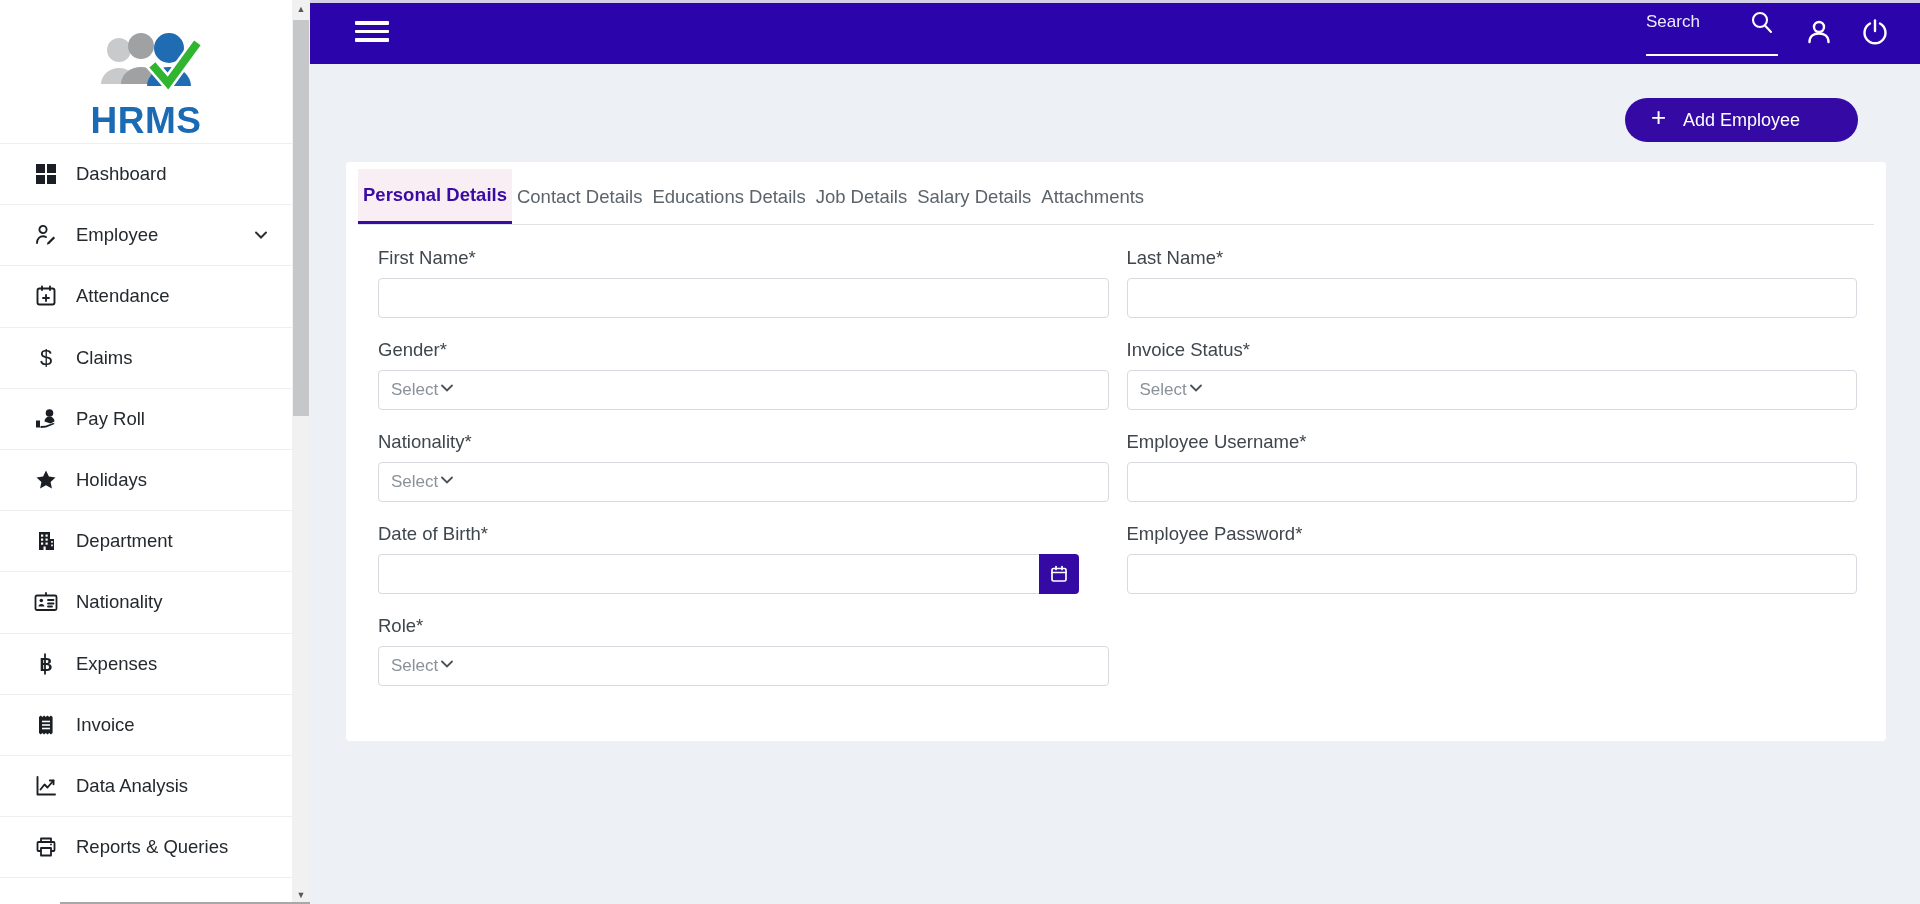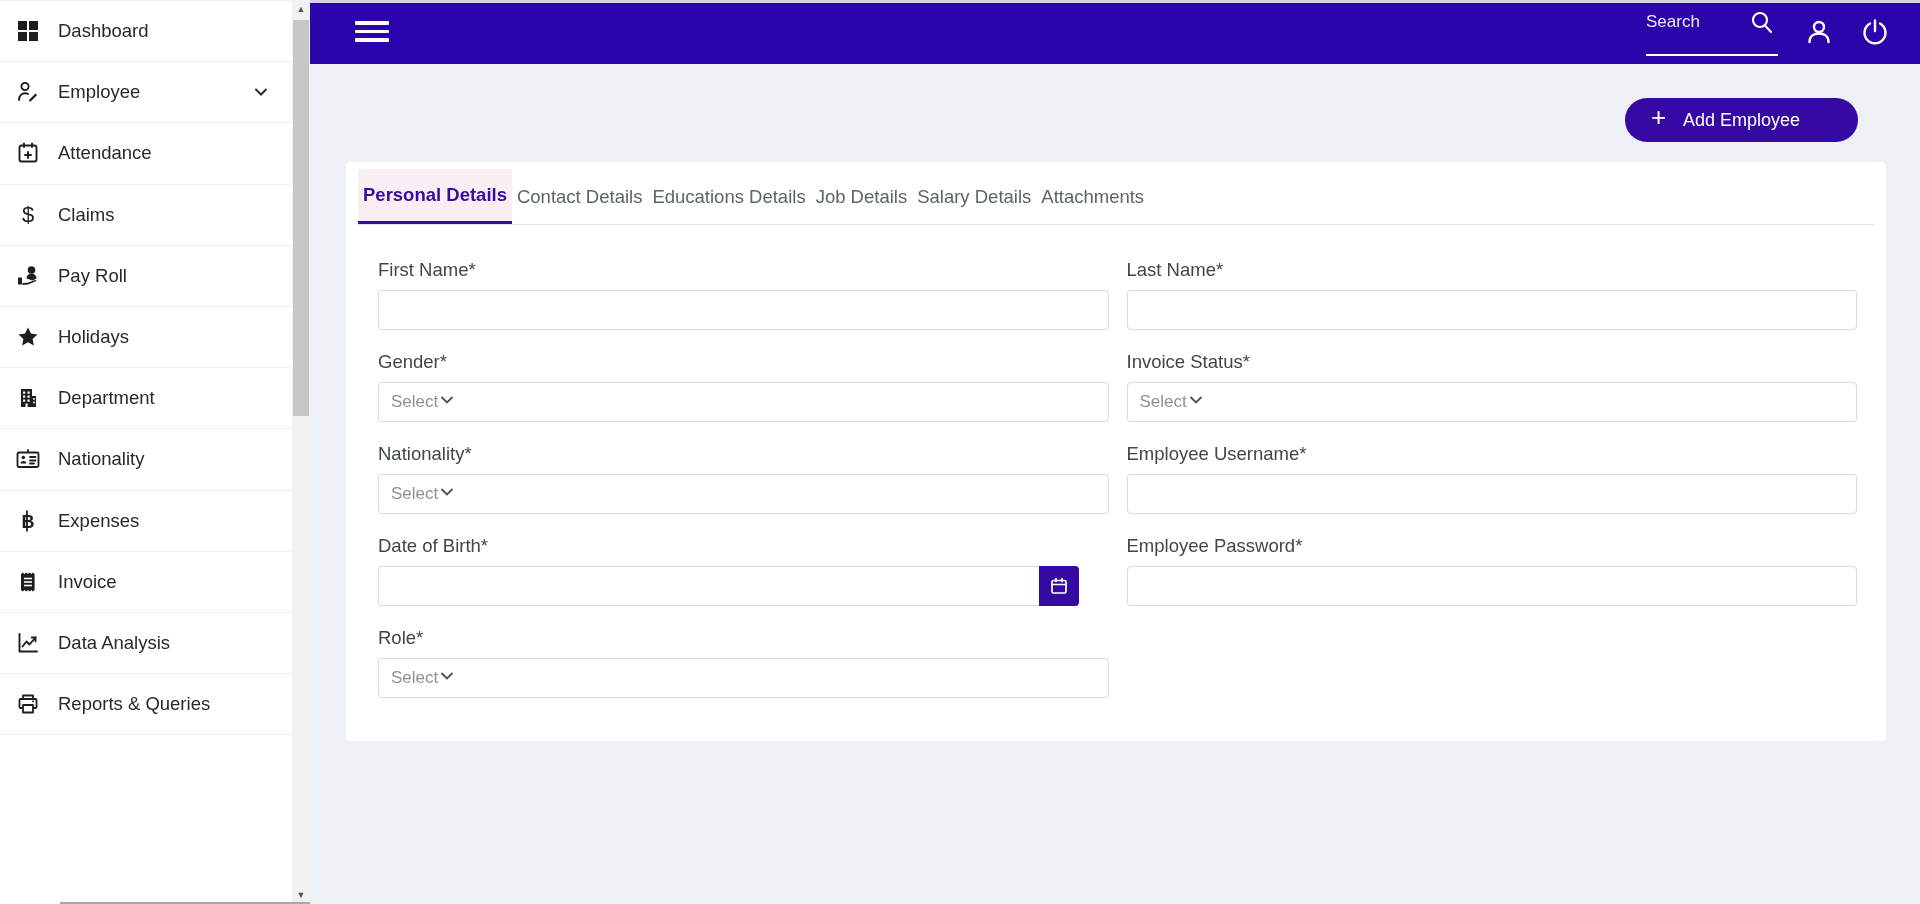--- a/index.html
+++ b/index.html
@@ -14,21 +14,21 @@
   
   .sidebar {
     position:absolute; left:0; top:0; width:310px; height:904px;
     background:#fff; z-index:3; overflow:hidden;
   }
   .sidebar-inner { width:292px; }
   .logo-wrap { height:143px; display:flex; flex-direction:column; align-items:center; justify-content:flex-start; padding-top:26px; }
   .logo-text { font-size:37px; font-weight:700; color:#1A6BB4; letter-spacing:.5px; margin-top:-6px; line-height:1; }
   .nav-item {
     height:61.2px; display:flex; align-items:center;
-    padding-left:14px; border-top:1px solid #ECEEF1; cursor:pointer;
+    padding-left:32px; border-top:1px solid #ECEEF1; cursor:pointer;
     background:#fff;
   }
   .nav-icon { width:27px; height:27px; margin-right:17px; display:flex; align-items:center; justify-content:center; flex:none; }
   .nav-label { font-size:18.5px; color:#24292E; white-space:nowrap; }
   .nav-chevron { margin-left:auto; margin-right:22px; display:flex; }
   .nav-item.partial { height:27px; align-items:flex-start; overflow:hidden; }
   .nav-item.partial .nav-icon { margin-top:18px; }
 
   
   .v-scrollbar { position:absolute; right:0; top:0; width:18px; height:904px; background:#F1F1F2; }
@@ -62,21 +62,21 @@
     font-size:18px; font-family:"Liberation Sans",sans-serif; cursor:pointer;
     display:flex; align-items:center; justify-content:center;
   }
   .add-btn .plus { position:absolute; left:26px; font-size:26px; font-weight:300; line-height:1; top:6px; }
 
   .card { position:absolute; left:36px; top:98px; width:1540px; height:579px; background:#fff; border-radius:4px; }
   .tabs { display:flex; margin:7px 12px 0 12px; border-bottom:1px solid #E0E2E5; height:56px; }
   .tab { padding:0 5px; display:flex; align-items:center; font-size:18.5px; color:#5C646B; cursor:pointer; white-space:nowrap; }
   .tab.active { background:#F8EEF3; color:#3A0BA3; font-weight:700; border-bottom:3px solid #3A0BA3; }
 
-  .form { position:absolute; left:32px; right:29px; top:85px; display:grid; grid-template-columns:1fr 1fr; column-gap:18px;margin-top:12px; }
+  .form { position:absolute; left:32px; right:29px; top:85px; display:grid; grid-template-columns:1fr 1fr; column-gap:18px; }
   .field { margin-bottom:21px; }
   .field label { display:block; font-size:18.5px; color:#3F464D; margin-bottom:9px; }
   .field input[type=text], .field input[type=password] {
     width:100%; height:40px; border:1px solid #D7DADE; border-radius:4px;
     padding:0 12px; font-size:17px; font-family:"Liberation Sans",sans-serif; color:#23272C; outline:none; background:#fff;
   }
   .select-box {
     width:100%; height:40px; border:1px solid #D7DADE; border-radius:4px;
     display:flex; align-items:center; justify-content:flex-start;
     padding:0 14px 0 12px; cursor:pointer; background:#fff;
@@ -84,20 +84,41 @@
   .select-box .ph { font-size:17px; color:#8A9199; }
   .dob-wrap { display:flex; width:calc(100% - 30px); }
   .dob-wrap input { border-radius:4px 0 0 4px !important; border-right:none !important; flex:1; }
   .cal-btn { width:40px; height:40px; flex:none; background:#3409A4; border:none; border-radius:0 4px 4px 0; cursor:pointer; display:flex; align-items:center; justify-content:center; }
 </style>
 </head>
 <body>
 
 <aside class="sidebar">
   <div class="sidebar-inner">
+    <div class="logo-wrap">
+      <span>
+        <svg width="150" height="78" viewBox="0 0 150 78">
+          <g fill="#C9CACB">
+              <circle cx="48" cy="24" r="12"></circle>
+              <path d="M30 58 a18 16 0 0 1 36 0 z"></path>
+            </g>
+          <g fill="#9FA1A3">
+              <circle cx="70" cy="20" r="13"></circle>
+              <path d="M50 58 a20 17 0 0 1 40 0 z"></path>
+            </g>
+          <g fill="#1F6CB2">
+              <circle cx="98" cy="22" r="15"></circle>
+              <path d="M76 60 a22 19 0 0 1 44 0 z"></path>
+            </g>
+          <polyline points="84,42 97,57 124,20" fill="none" stroke="#fff" stroke-width="13" stroke-linecap="square"></polyline>
+          <polyline points="84,42 97,57 124,20" fill="none" stroke="#2FB52F" stroke-width="8" stroke-linecap="square"></polyline>
+        </svg>
+      </span>
+      <div class="logo-text">HRMS</div>
+    </div>
 
     <nav>
       <div class="nav-item">
         <span class="nav-icon">
           <svg width="22" height="22" viewBox="0 0 22 22" fill="#1B1F23">
               <rect x="1" y="1" width="9" height="9"></rect>
               <rect x="12" y="1" width="9" height="9"></rect>
               <rect x="1" y="12" width="9" height="9"></rect>
               <rect x="12" y="12" width="9" height="9"></rect>
             </svg>

